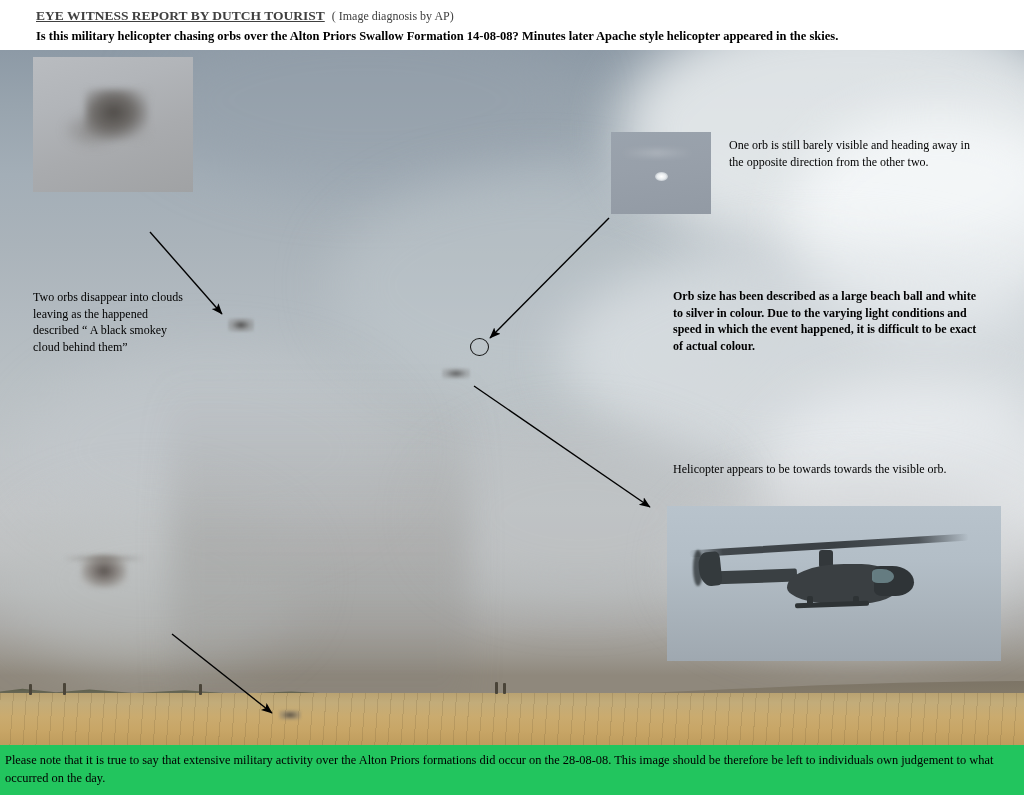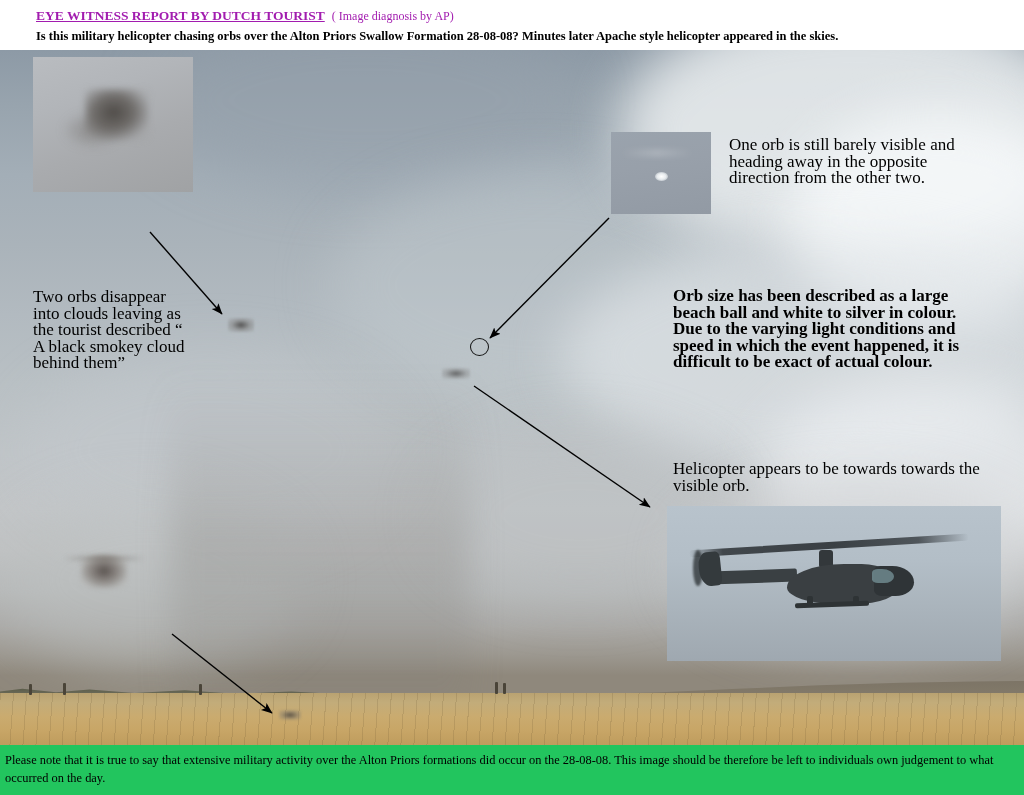--- a/index.html
+++ b/index.html
@@ -25,21 +25,21 @@
     width: 1024px;
     height: 50px;
     background: #ffffff;
     z-index: 40;
   }
   #header-line1 {
     position: absolute;
     left: 36px; top: 8px;
     font-size: 13.5px;
     font-weight: bold;
-    color: #a21caf;
+    color: #404040;
     white-space: nowrap;
   }
   #header-line1 .ttl {
     text-decoration: underline;
   }
   #header-line1 .sub {
     font-weight: normal;
     font-size: 12px;
     padding-left: 7px;
   }
@@ -315,21 +315,21 @@
     left: 279px; top: 660px;
     width: 22px; height: 10px;
     background: radial-gradient(ellipse at 50% 50%, rgba(70,66,62,0.8) 0%, rgba(120,116,110,0.4) 55%, rgba(170,166,160,0) 100%);
     filter: blur(1px);
   }
 
   
   .annot {
     position: absolute;
     font-family: "Liberation Serif", serif;
-    font-size: 17px;
+    font-size: 12px;
     line-height: 16.6px;
     color: #000;
   }
   #annot-orb-top { left: 729px; top: 87px; width: 258px; }
   #annot-twoorbs { left: 33px; top: 239px; width: 160px; }
   #annot-orbsize { left: 673px; top: 238px; width: 315px; font-weight: bold; }
   #annot-turning { left: 673px; top: 411px; width: 330px; }
 
   
   #arrows {
@@ -357,21 +357,21 @@
 </style>
 </head>
 <body>
 
 <div id="page">
 
   <div id="header">
     <div id="header-line1">
       <span class="ttl">EYE WITNESS REPORT BY DUTCH TOURIST</span><span class="sub">( Image diagnosis by AP)</span>
     </div>
-    <div id="header-line2">Is this military helicopter chasing orbs over the Alton Priors Swallow Formation 28-08-08?  Minutes later Apache style helicopter appeared in the skies.</div>
+    <div id="header-line2">Is this military helicopter chasing orbs over the Alton Priors Swallow Formation 14-08-08?  Minutes later Apache style helicopter appeared in the skies.</div>
   </div>
 
   <div id="photo">
 
     <div id="sky"></div>
     <div class="cloudpatch" id="cp7"></div>
     <div class="cloudpatch" id="cp5"></div>
     <div class="cloudpatch" id="cp1"></div>
     <div class="cloudpatch" id="cp2"></div>
     <div class="cloudpatch" id="cp3"></div>
@@ -438,21 +438,21 @@
       <line x1="150" y1="182" x2="222" y2="264" stroke="#000" stroke-width="1.4" marker-end="url(#ah)"></line>
 
       <line x1="609" y1="168" x2="490" y2="288" stroke="#000" stroke-width="1.4" marker-end="url(#ah)"></line>
 
       <line x1="474" y1="336" x2="650" y2="457" stroke="#000" stroke-width="1.4" marker-end="url(#ah)"></line>
 
       <line x1="172" y1="584" x2="272" y2="663" stroke="#000" stroke-width="1.4" marker-end="url(#ah)"></line>
     </svg>
 
     <div class="annot" id="annot-orb-top">One orb is still barely visible and heading away in the opposite direction from the other two.</div>
-    <div class="annot" id="annot-twoorbs">Two orbs disappear into clouds leaving as the tourist described “ A black smokey cloud behind them”</div>
+    <div class="annot" id="annot-twoorbs">Two orbs disappear into clouds leaving as the happened described “ A black smokey cloud behind them”</div>
     <div class="annot" id="annot-orbsize">Orb size has been described as a large beach ball and white to silver in colour. Due to the varying light conditions and speed in which the event happened, it is difficult to be exact of actual colour.</div>
     <div class="annot" id="annot-turning">Helicopter appears to be towards towards the visible orb.</div>
 
   </div>
 
   <div id="footer">
     <div id="footer-text">Please note that it is true to say that extensive military activity over  the Alton Priors formations did occur on the 28-08-08. This image should be therefore be left to individuals own judgement to what occurred on the day.</div>
   </div>
 
 </div>

